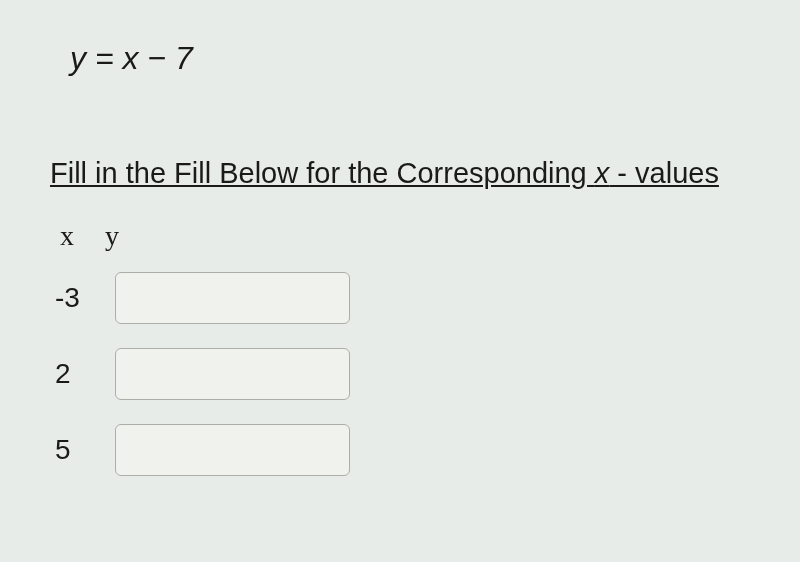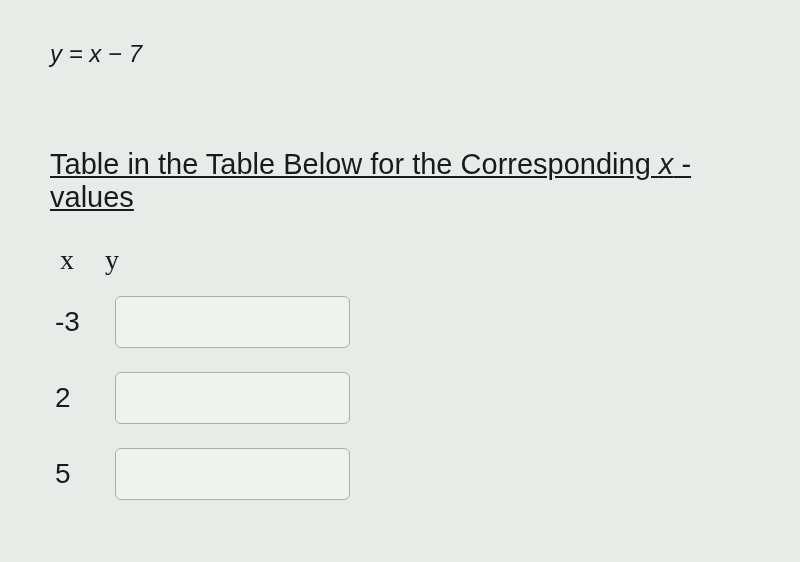--- a/index.html
+++ b/index.html
@@ -10,23 +10,24 @@
     body {
       width: 800px;
       height: 562px;
       background: #e8ece8;
       font-family: Arial, sans-serif;
       padding: 40px 50px;
       position: relative;
     }
     .equation {
       font-style: italic;
-      font-size: 24px;
+      font-size: 32px;
       color: #1a1a1a;
       margin-bottom: 80px;
+      margin-left: 20px;
     }
     .instruction {
       font-size: 29px;
       color: #1a1a1a;
       text-decoration: underline;
       margin-bottom: 30px;
     }
     .underline-italic {
       font-style: italic;
     }
@@ -66,21 +67,21 @@
       padding: 0 12px;
       color: #1a1a1a;
     }
   </style>
 </head>
 <body>
 
 <div class="equation">y = x − 7</div>
 
 <div class="instruction">
-  <span>Table in the Table Below for the Corresponding </span><span class="underline-italic">x</span><span> - values</span>
+  <span>Fill in the Fill Below for the Corresponding </span><span class="underline-italic">x</span><span> - values</span>
 </div>
 
 <div class="table-header">
   <span class="x-label">x</span>
   <span>y</span>
 </div>
 
 <div class="table-rows">
   <div class="table-row">
     <div class="x-value">-3</div>

